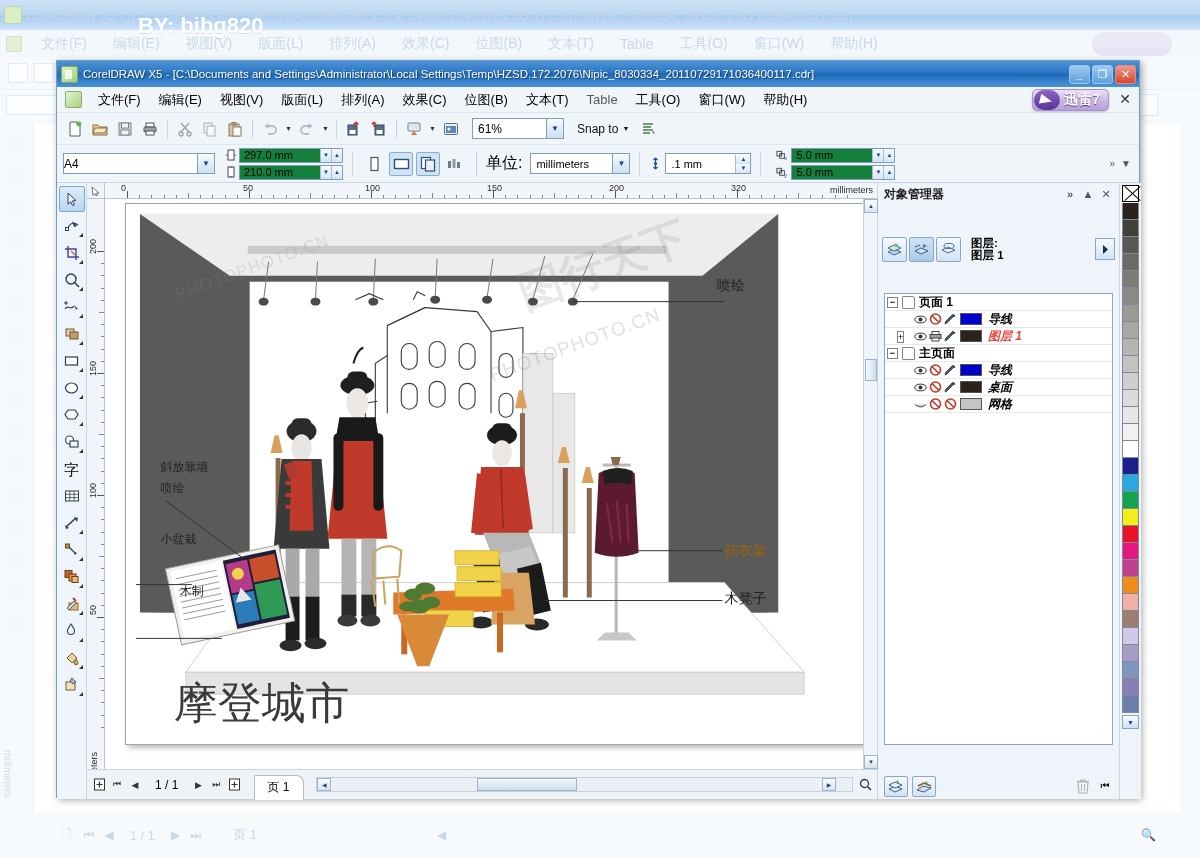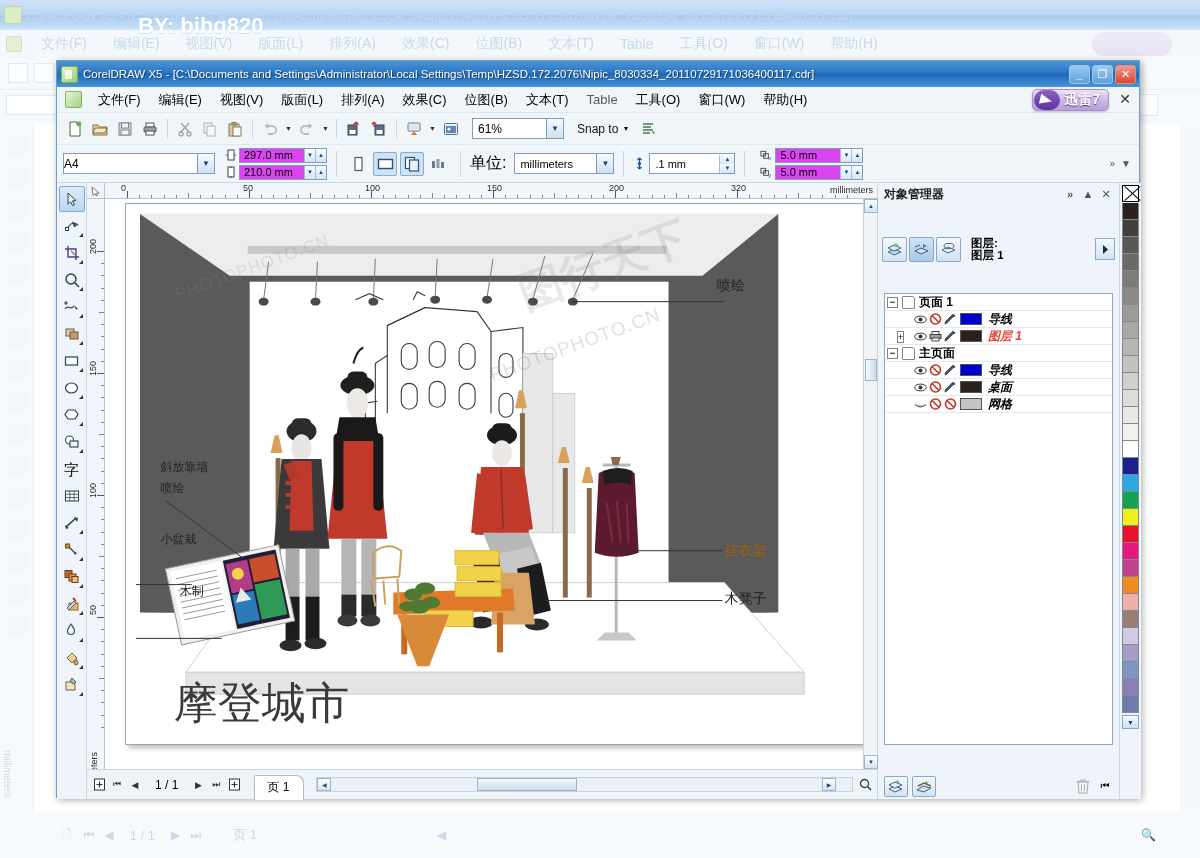--- a/index.html
+++ b/index.html
@@ -241,21 +241,21 @@
   .page-combo {
     display: flex; align-items: center; width: 152px; height: 21px;
     background: #ffffff; border: 1px solid #7f9db9;
   }
   .page-combo .val { font-size: 12px; flex: 1; }
   .dim-stack { display: flex; flex-direction: column; gap: 2px; margin-left: 6px; }
   .dim-row { display: flex; align-items: center; gap: 2px; }
   .dim-glyph { width: 13px; height: 13px; display: flex; align-items: center; justify-content: center; }
   .spin-field {
     display: flex; align-items: center;
-    width: 88px; height: 15px; background: #d946ef;
+    width: 104px; height: 15px; background: #15803d;
     border: 1px solid #7f9db9; font-size: 11px;
   }
   .spin-field .v { padding-left: 4px; flex: 1; }
   .spin-btns { display: flex; flex: 0 0 auto; }
   .spin-b {
     width: 11px; height: 13px;
     background: linear-gradient(to bottom, #f6fbff, #d6e5f4);
     border-left: 1px solid #a8bdd2;
     display: flex; align-items: center; justify-content: center;
     font-size: 6px; color: #15428b;

